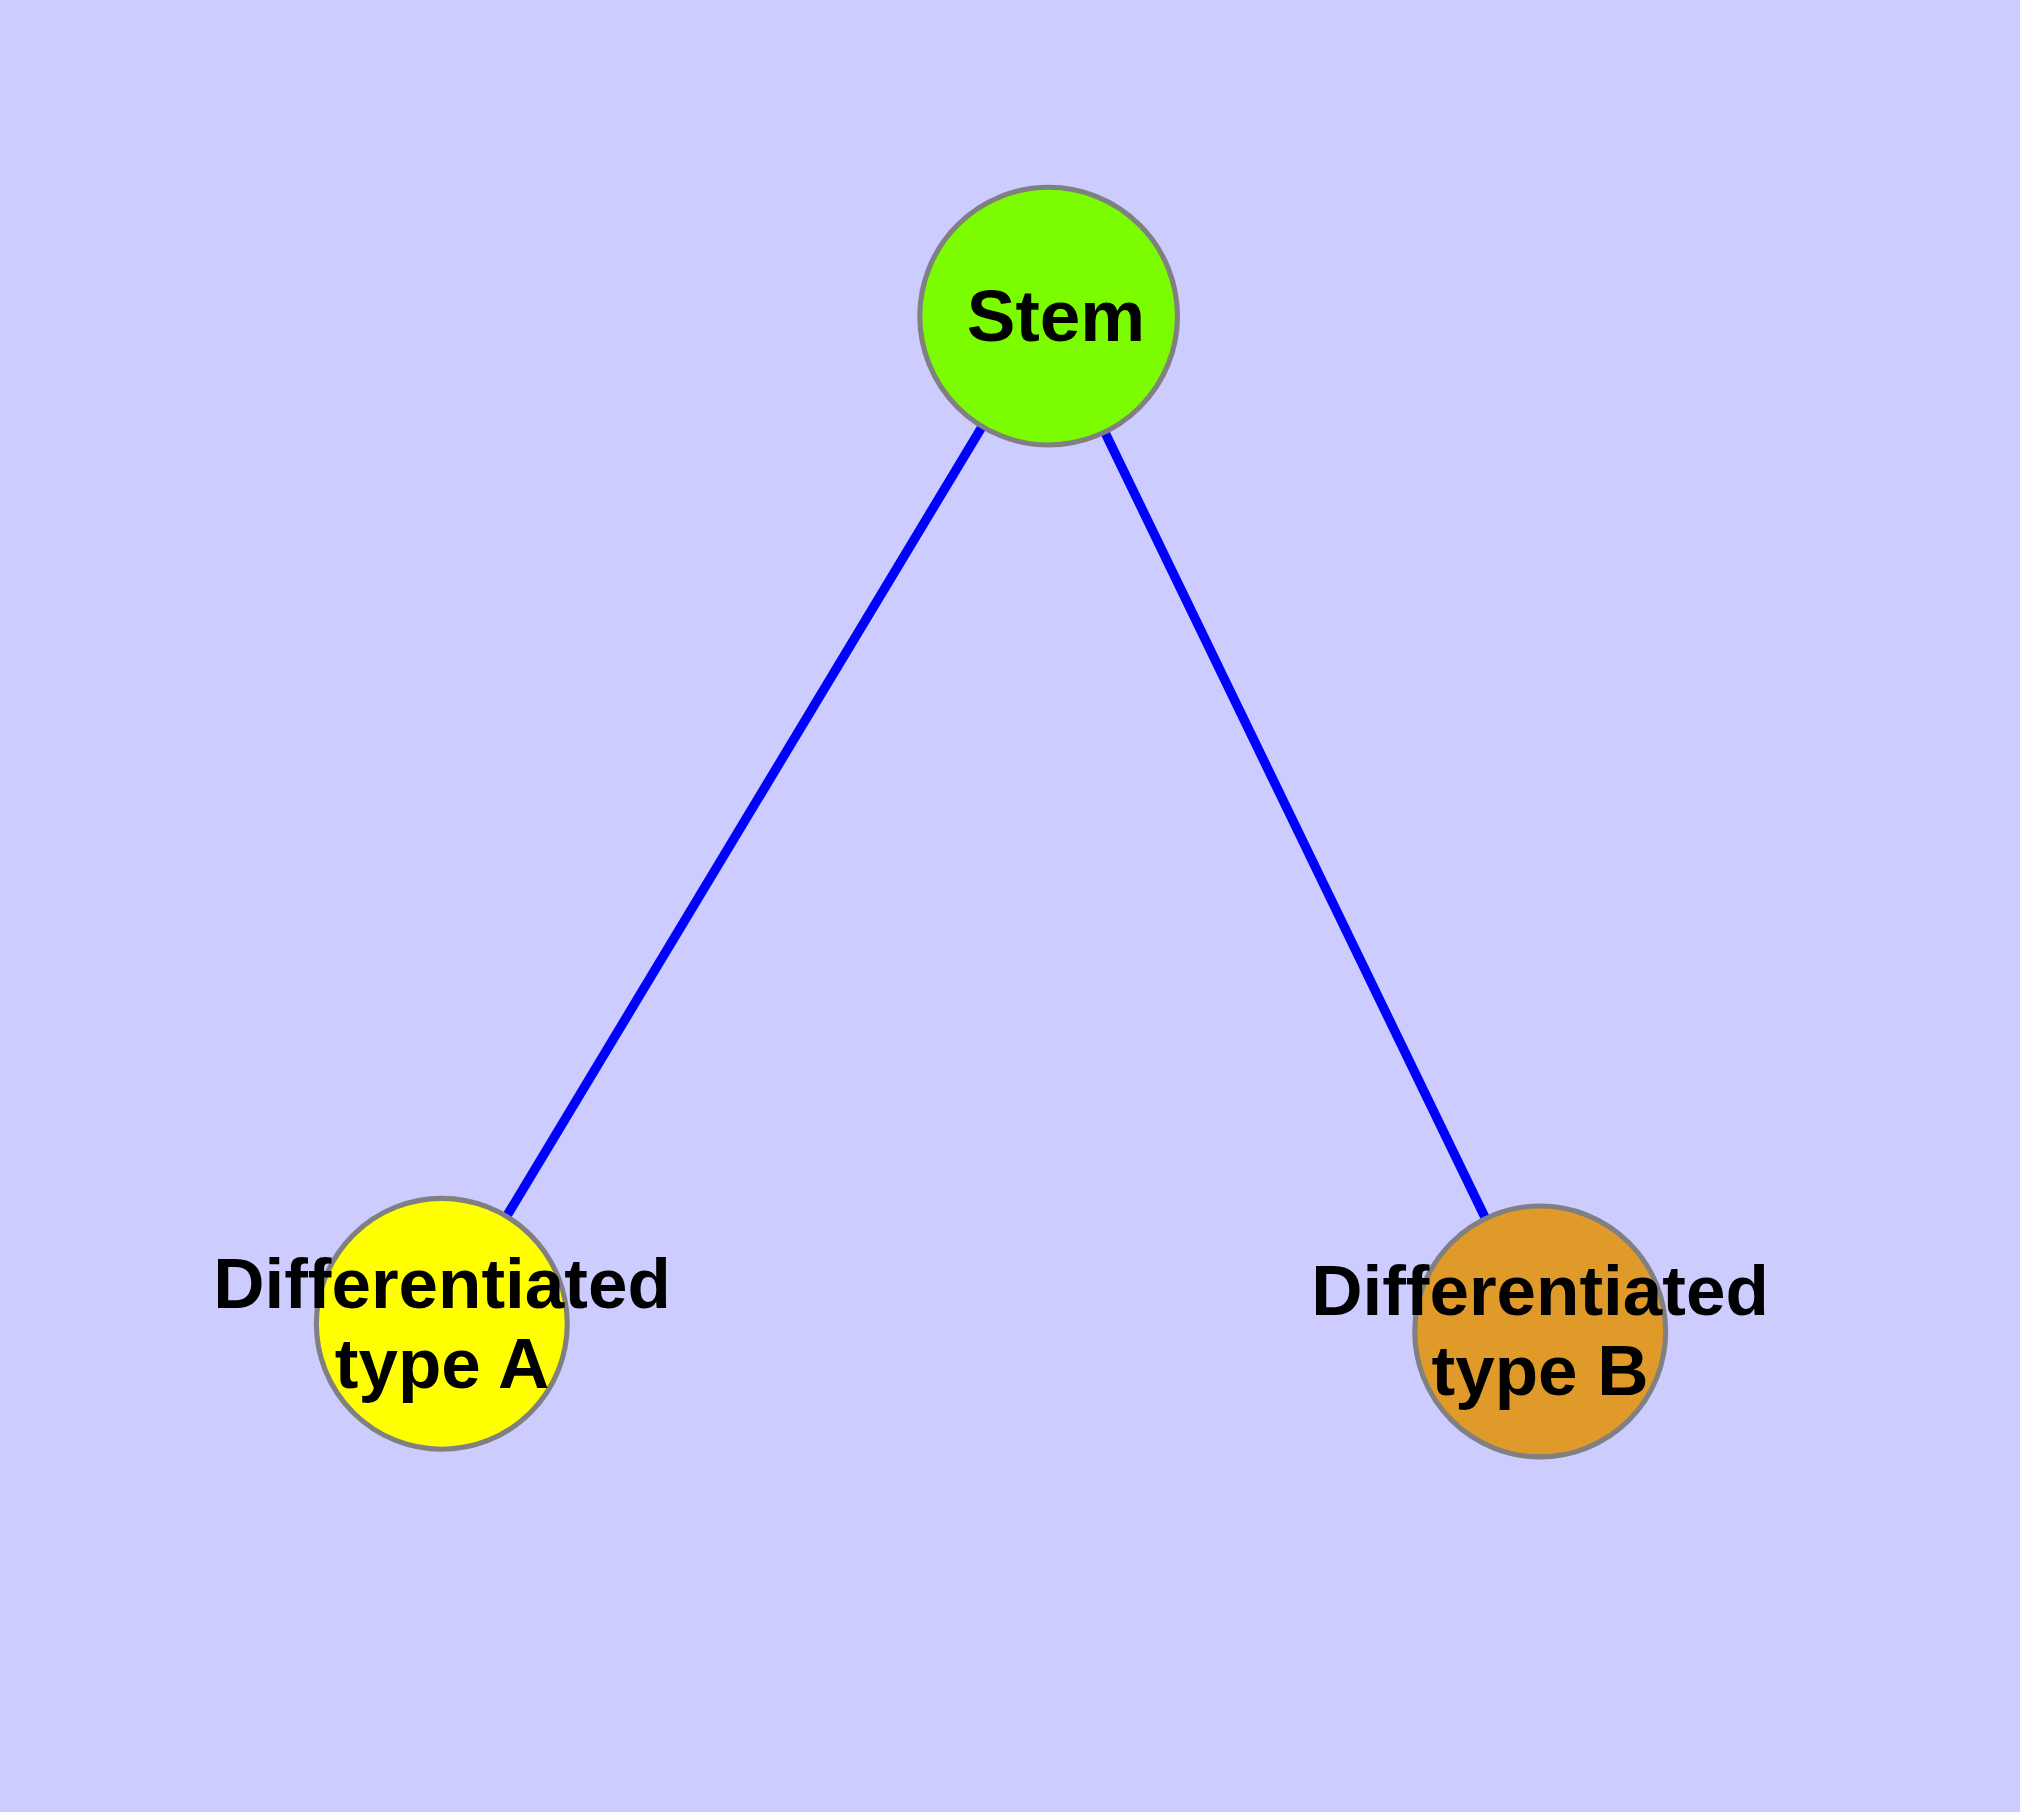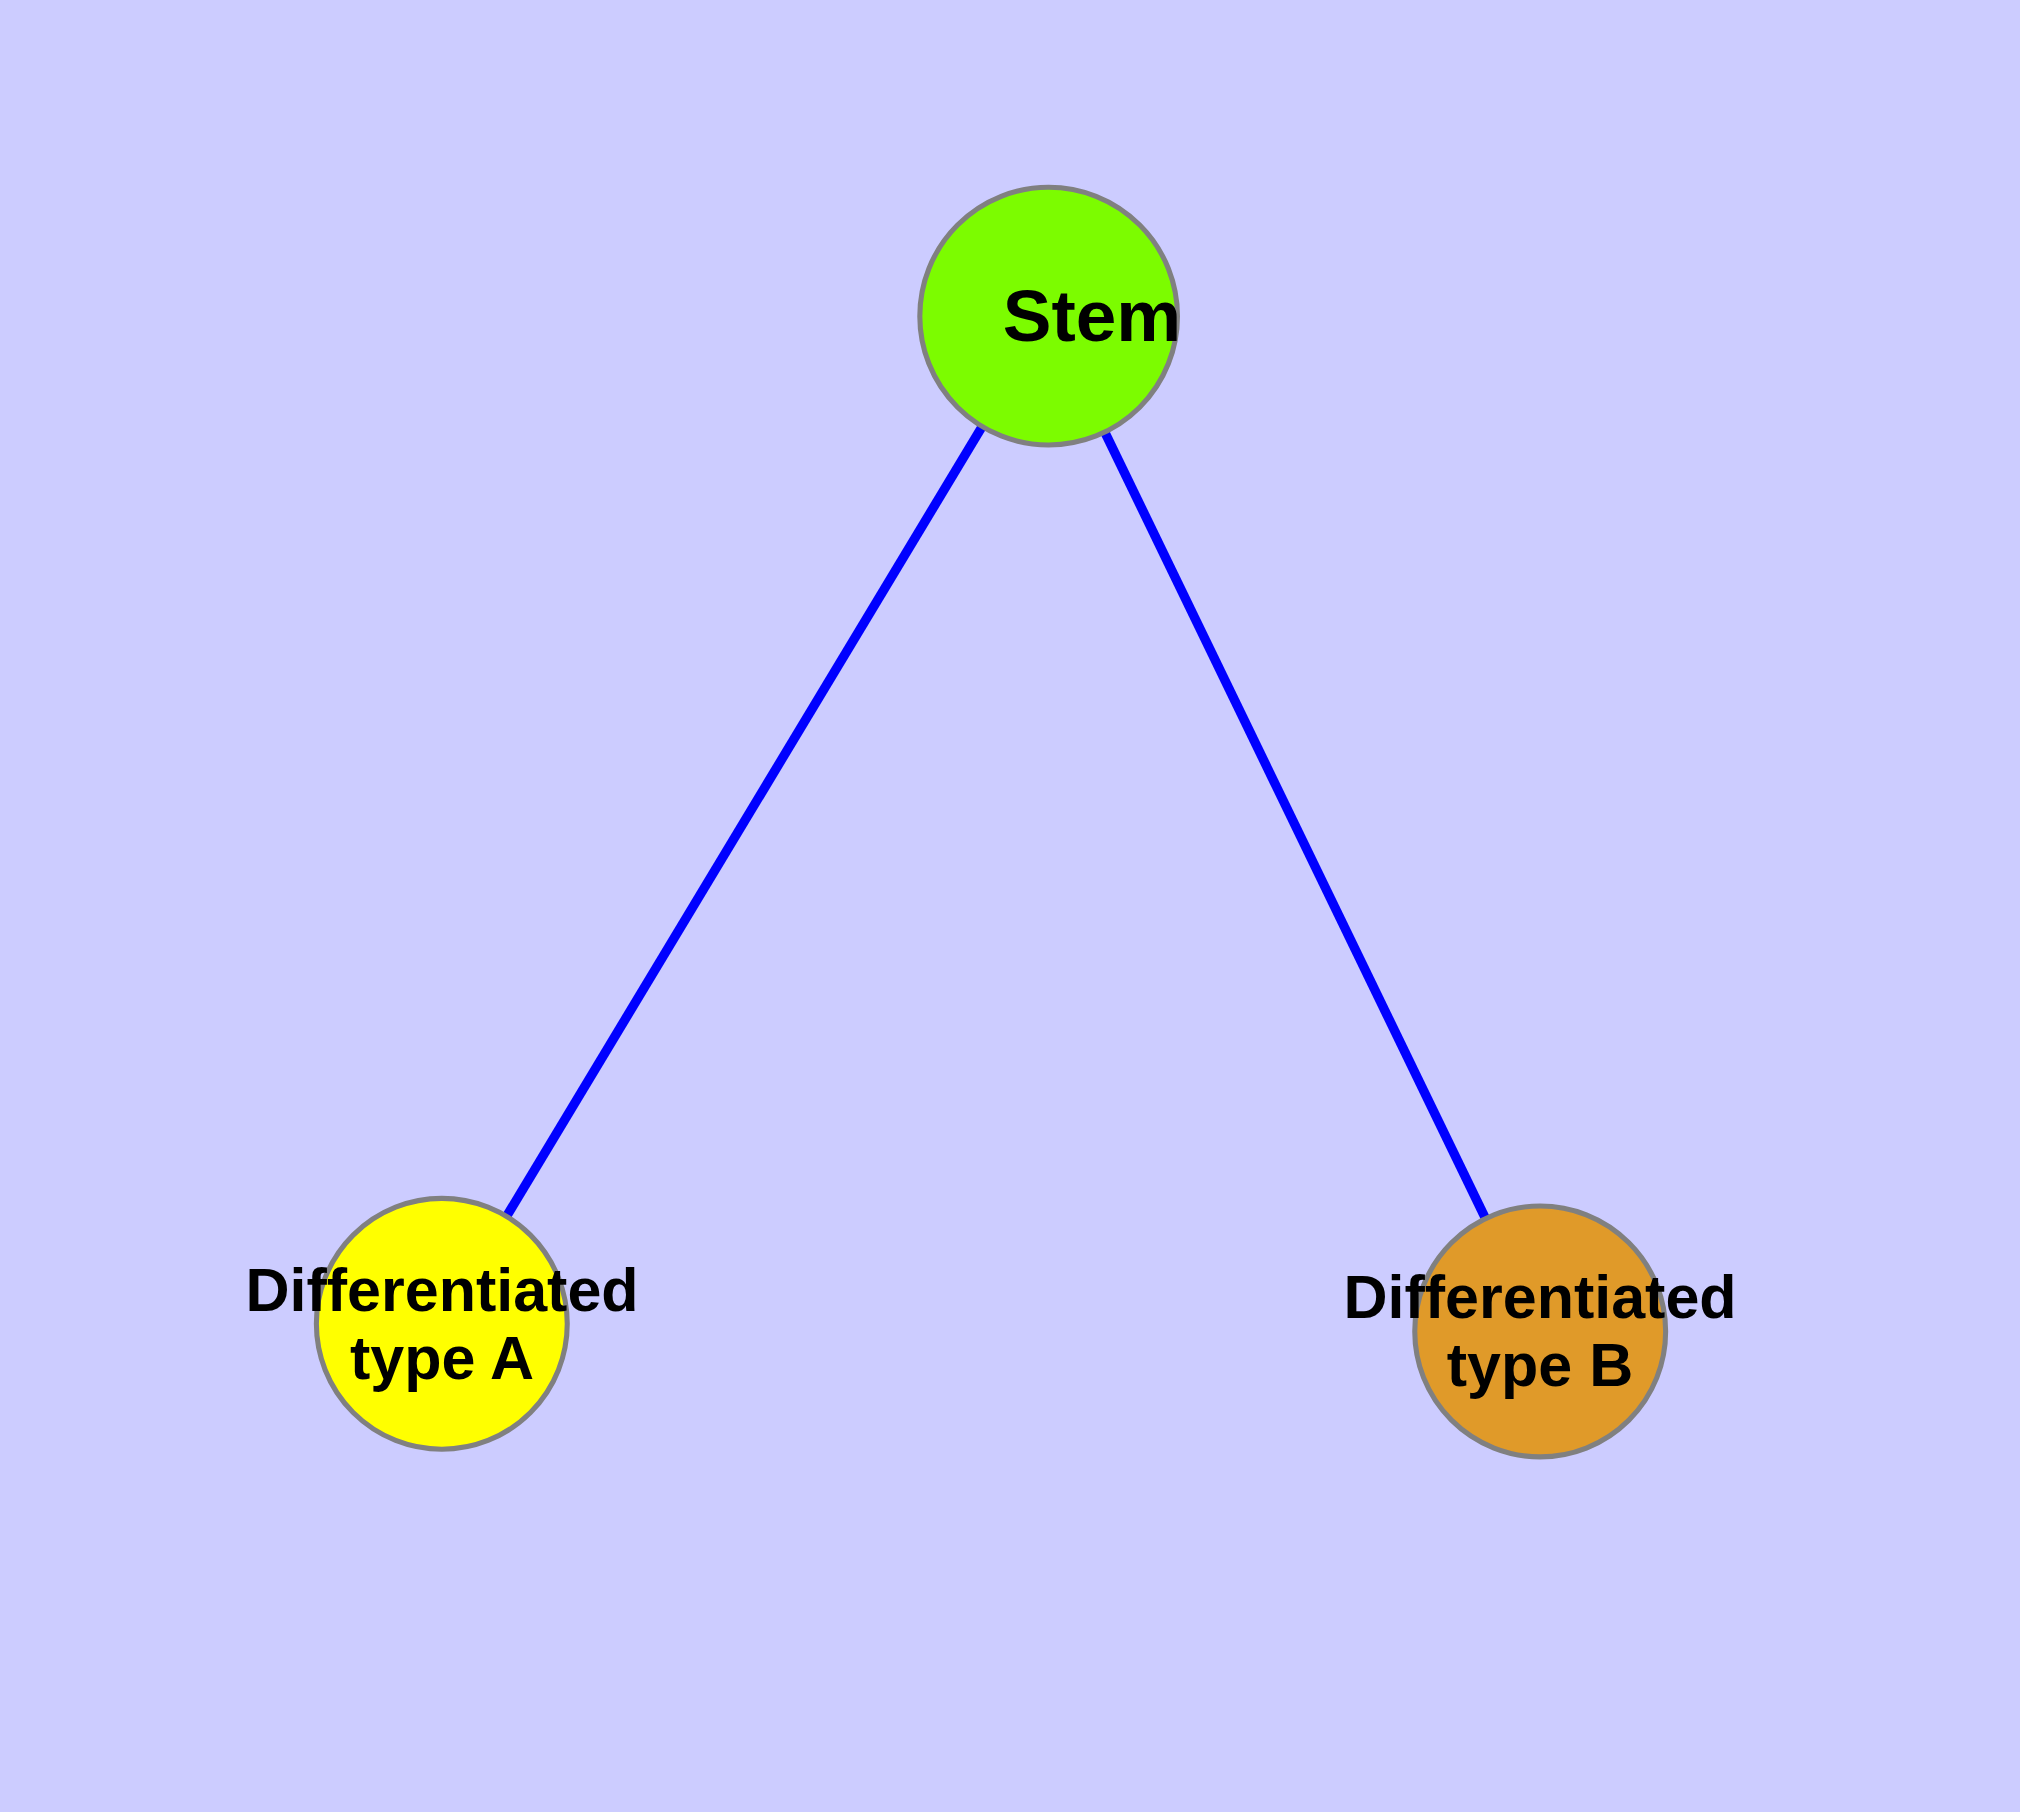--- a/index.html
+++ b/index.html
@@ -34,40 +34,40 @@
     text-align: center;
     white-space: pre;
     line-height: 1.12;
     pointer-events: none;
     transform: translate(-50%, -50%);
   }
   .node-label.stem {
     font-size: 73px;
   }
   .node-label.leaf {
-    font-size: 61px;
+    font-size: 71px;
   }
 </style>
 </head>
 <body>
 
 <div id="canvas" style="width: 2021px; height: 1812px; background: rgb(204, 204, 255);">
 
   <svg id="graph-svg" viewBox="0 0 2384 2138">
     <g>
       <line id="edge-0" x1="1237" y1="373" x2="521" y2="1562" stroke="#0000FF" stroke-width="11"></line>
       <line id="edge-1" x1="1237" y1="373" x2="1817" y2="1571" stroke="#0000FF" stroke-width="11"></line>
     </g>
     <g>
       <circle id="node-circle-0" cx="1237" cy="373" r="152" fill="#7CFC00" stroke="#808080" stroke-width="6"></circle>
       <circle id="node-circle-1" cx="521" cy="1562" r="148" fill="#FFFF00" stroke="#808080" stroke-width="6"></circle>
       <circle id="node-circle-2" cx="1817" cy="1571" r="148" fill="#E09A29" stroke="#808080" stroke-width="6"></circle>
     </g>
   </svg>
 
-  <div class="node-label stem" id="label-0" style="left: 1092px; top: 316px; color: rgb(0, 0, 0);">Stem</div>
+  <div class="node-label stem" id="label-0" style="left: 1056px; top: 316px; color: rgb(0, 0, 0);">Stem</div>
   <div class="node-label leaf" id="label-1" style="left: 442px; top: 1324px; color: rgb(0, 0, 0);">Differentiated
 type A</div>
   <div class="node-label leaf" id="label-2" style="left: 1540px; top: 1331px; color: rgb(0, 0, 0);">Differentiated
 type B</div>
 
 </div>
 
 
 </body></html>

